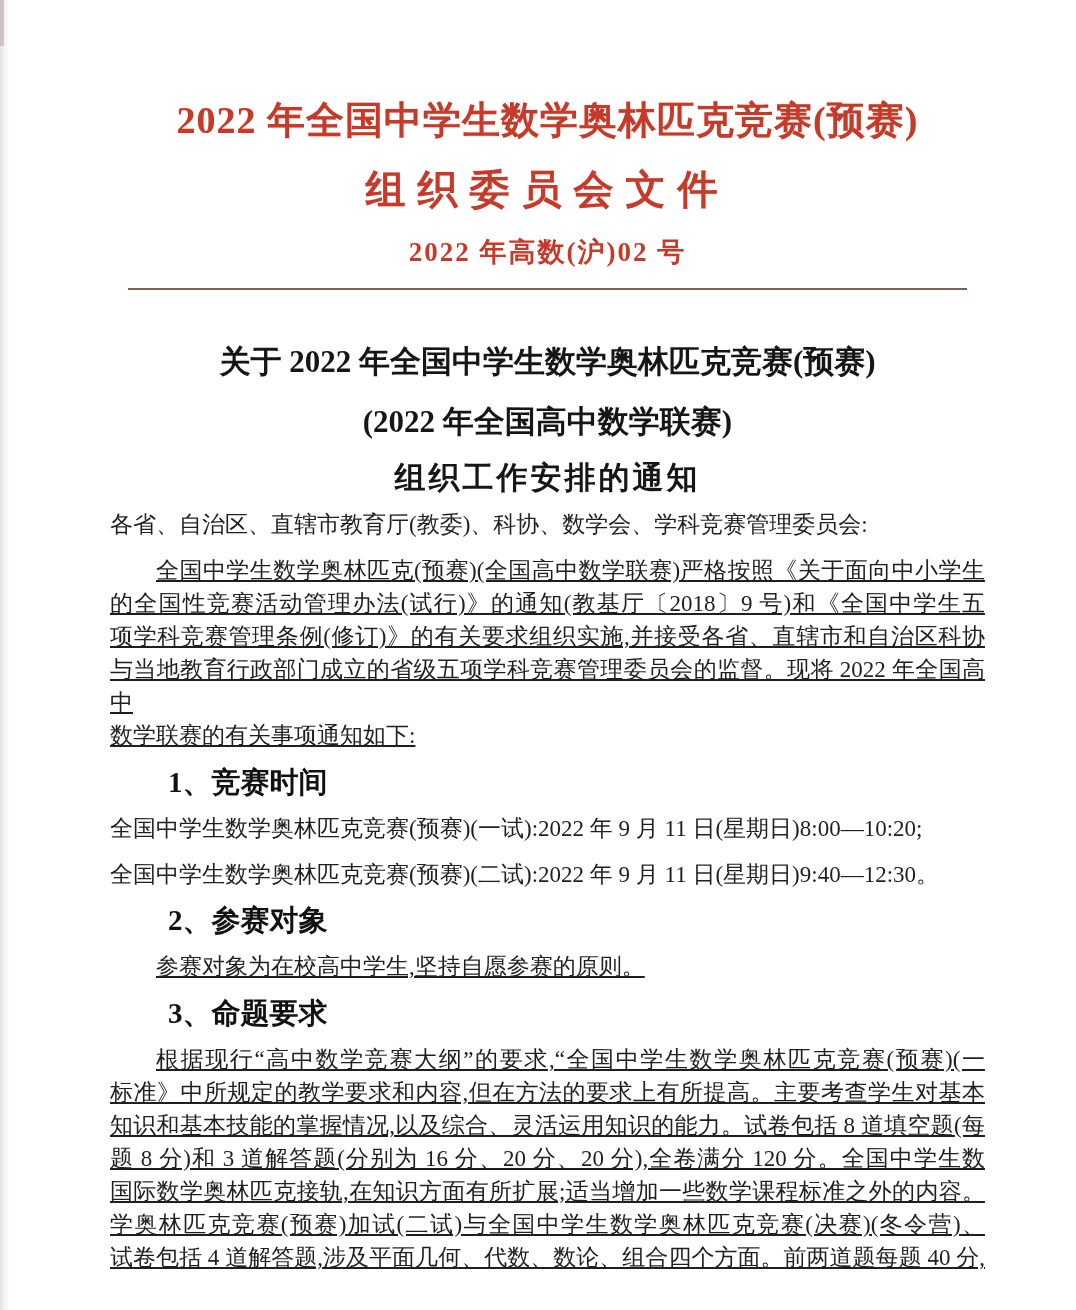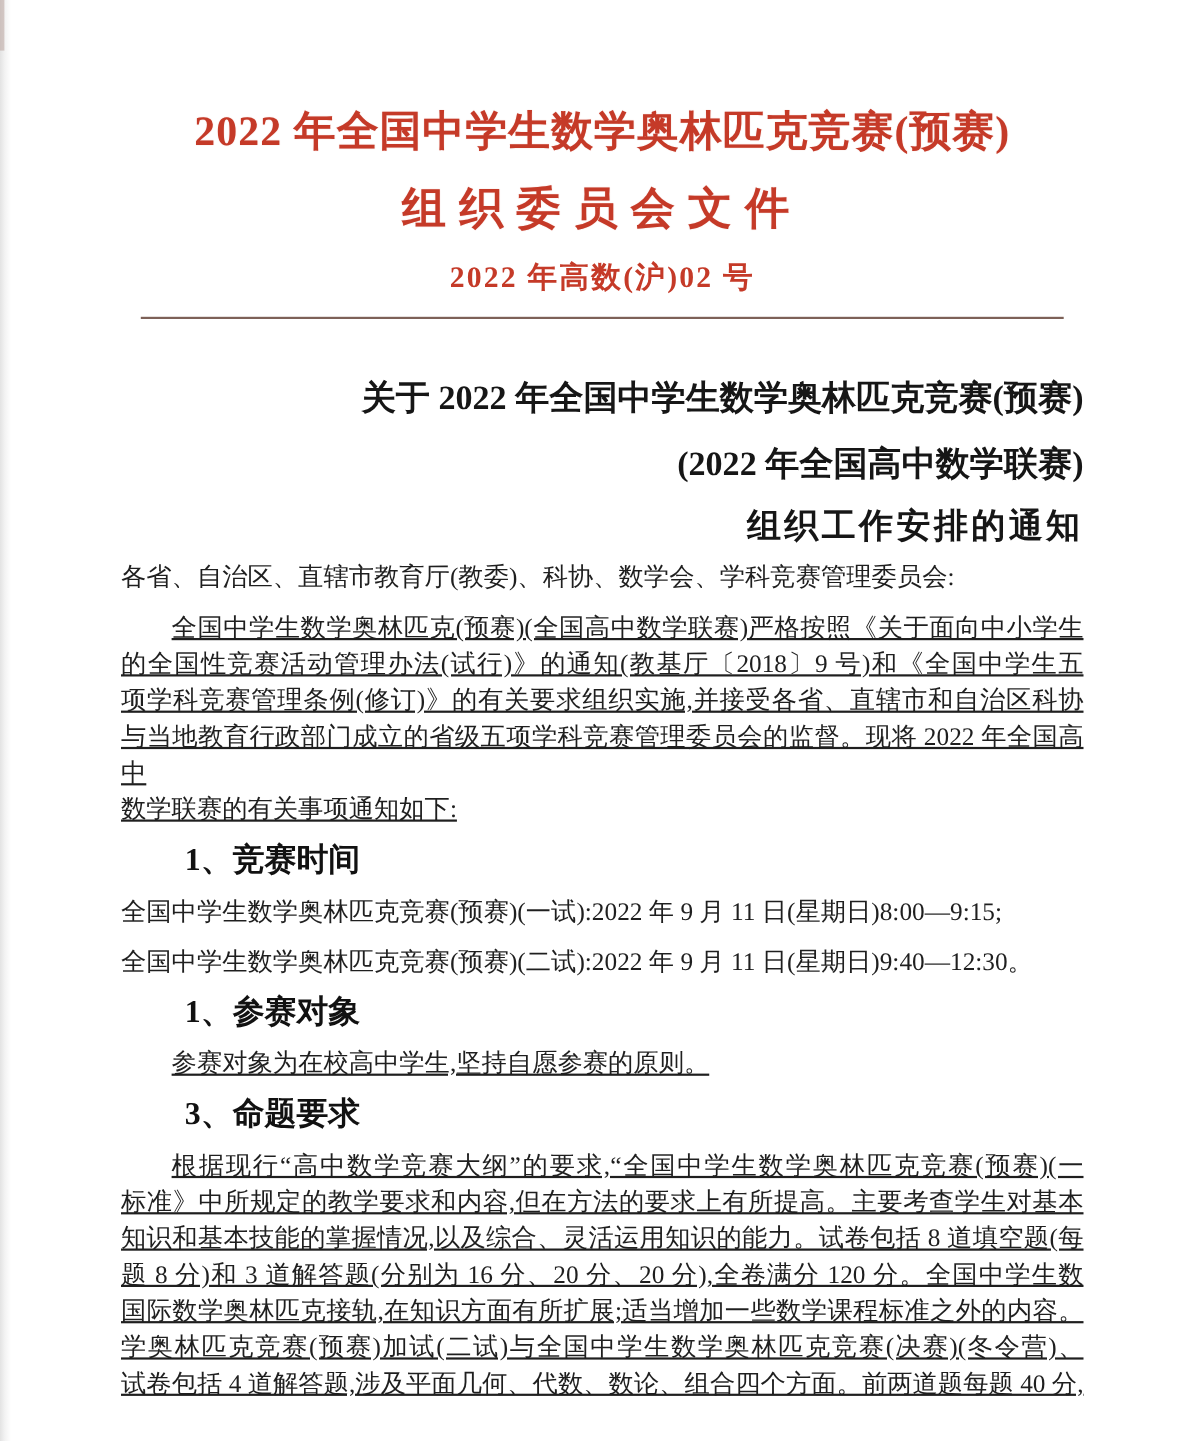--- a/index.html
+++ b/index.html
@@ -46,21 +46,21 @@
     font-size: 27px; font-weight: 700; line-height: 36px;
     letter-spacing: 2px;
     margin-bottom: 18px;
   }
   .lh-rule {
     height: 2px;
     background: var(--rule, #7d6158);
     margin: 0 18px 52px 18px;
   }
   
-  .doc-title { text-align: right; font-weight: 700; color: #161616; }
+  .doc-title { text-align: center; font-weight: 700; color: #161616; }
   .doc-title.t1 { font-size: 31px; line-height: 40px; margin-bottom: 20px; }
   .doc-title.t2 { font-size: 31px; line-height: 40px; margin-bottom: 16px; }
   .doc-title.t3 { font-size: 31px; line-height: 40px; letter-spacing: 3px; margin-bottom: 10px; }
   
   .salutation {
     font-size: 23px; line-height: 34px;
     margin-bottom: 12px;
   }
   .para { margin: 0 0 14px 0; text-decoration: underline; }
   .line {
@@ -100,26 +100,26 @@
     <div class="para">
       <div class="line fill first">全国中学生数学奥林匹克(预赛)(全国高中数学联赛)严格按照《关于面向中小学生</div>
       <div class="line fill">的全国性竞赛活动管理办法(试行)》的通知(教基厅〔2018〕9 号)和《全国中学生五</div>
       <div class="line fill">项学科竞赛管理条例(修订)》的有关要求组织实施,并接受各省、直辖市和自治区科协</div>
       <div class="line fill">与当地教育行政部门成立的省级五项学科竞赛管理委员会的监督。现将 2022 年全国高中</div>
       <div class="line">数学联赛的有关事项通知如下:</div>
     </div>
 
     <div class="sec1">
       <div class="sec-heading">1、竞赛时间</div>
-      <div class="line">全国中学生数学奥林匹克竞赛(预赛)(一试):2022 年 9 月 11 日(星期日)8:00—9:15;</div>
+      <div class="line">全国中学生数学奥林匹克竞赛(预赛)(一试):2022 年 9 月 11 日(星期日)8:00—10:20;</div>
       <div class="line">全国中学生数学奥林匹克竞赛(预赛)(二试):2022 年 9 月 11 日(星期日)9:40—12:30。</div>
     </div>
 
     <div>
-      <div class="sec-heading">1、参赛对象</div>
+      <div class="sec-heading">2、参赛对象</div>
       <div class="para">
         <div class="line first">参赛对象为在校高中学生,坚持自愿参赛的原则。</div>
       </div>
     </div>
 
     <div>
       <div class="sec-heading">3、命题要求</div>
       <div class="para">
         <div class="line fill first">根据现行“高中数学竞赛大纲”的要求,“全国中学生数学奥林匹克竞赛(预赛)(一</div>
         <div class="line fill">标准》中所规定的教学要求和内容,但在方法的要求上有所提高。主要考查学生对基本</div>

